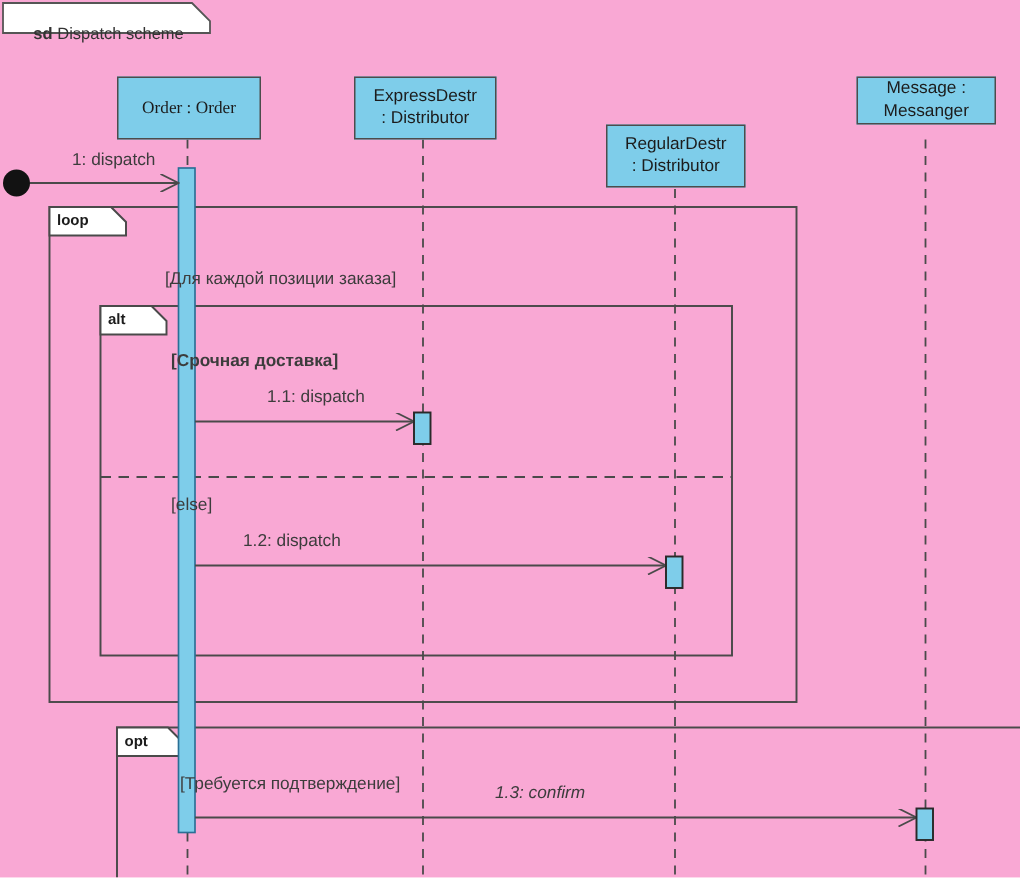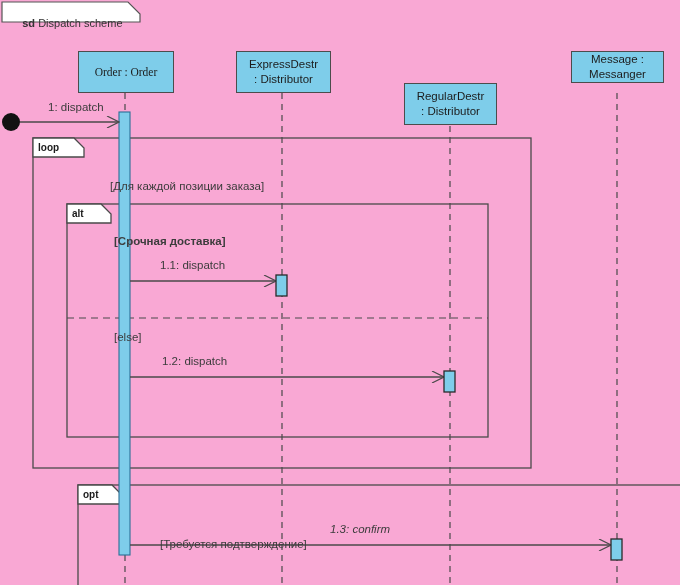--- a/index.html
+++ b/index.html
@@ -166,23 +166,23 @@
   <div class="txt frag-op" style="left:72px; top:209px;">alt</div>
 
   <div class="txt frag-op" style="left:83px; top:490px;">opt</div>
 
   <div class="txt guard-label" style="left:110px; top:168px;margin-top:13px;">[Для каждой позиции заказа]</div>
 
   <div class="txt guard-label" style="left:114px; top:236px;font-weight:bold;">[Срочная доставка]</div>
 
   <div class="txt guard-label" style="left:114px; top:332px;">[else]</div>
 
-  <div class="txt guard-label" style="left:120px; top:539px;margin-left:40px;">[Требуется подтверждение]</div>
+  <div class="txt guard-label" style="left:120px; top:518px;">[Требуется подтверждение]</div>
 
   <div class="txt msg-label" style="left:28px; top:102px;margin-left:20px;">1: dispatch</div>
 
-  <div class="txt msg-label" style="left:160px; top:260px;">1.1: dispatch</div>
+  <div class="txt msg-label" style="left:178px; top:260px;">1.1: dispatch</div>
 
   <div class="txt msg-label" style="left:162px; top:356px;">1.2: dispatch</div>
 
   <div class="txt msg-label" style="left:330px; top:524px;font-style:italic;">1.3: confirm</div>
 
 </div>
 
 </body></html>

